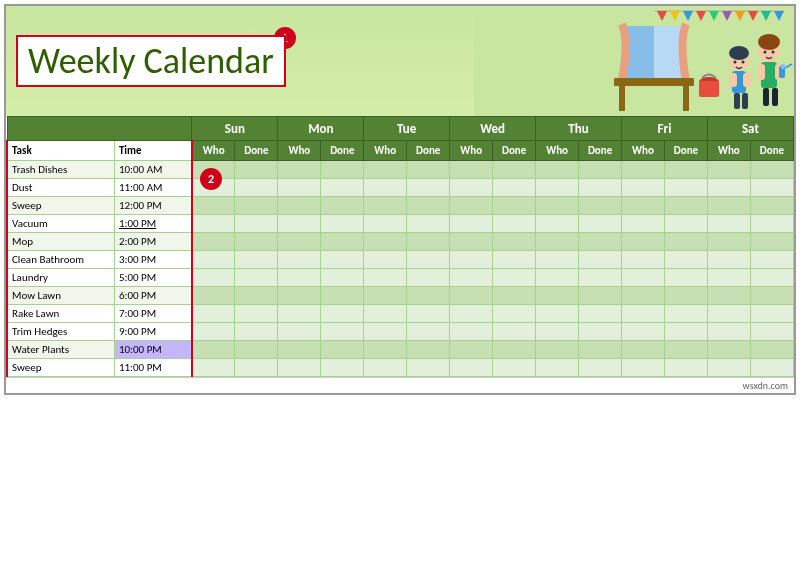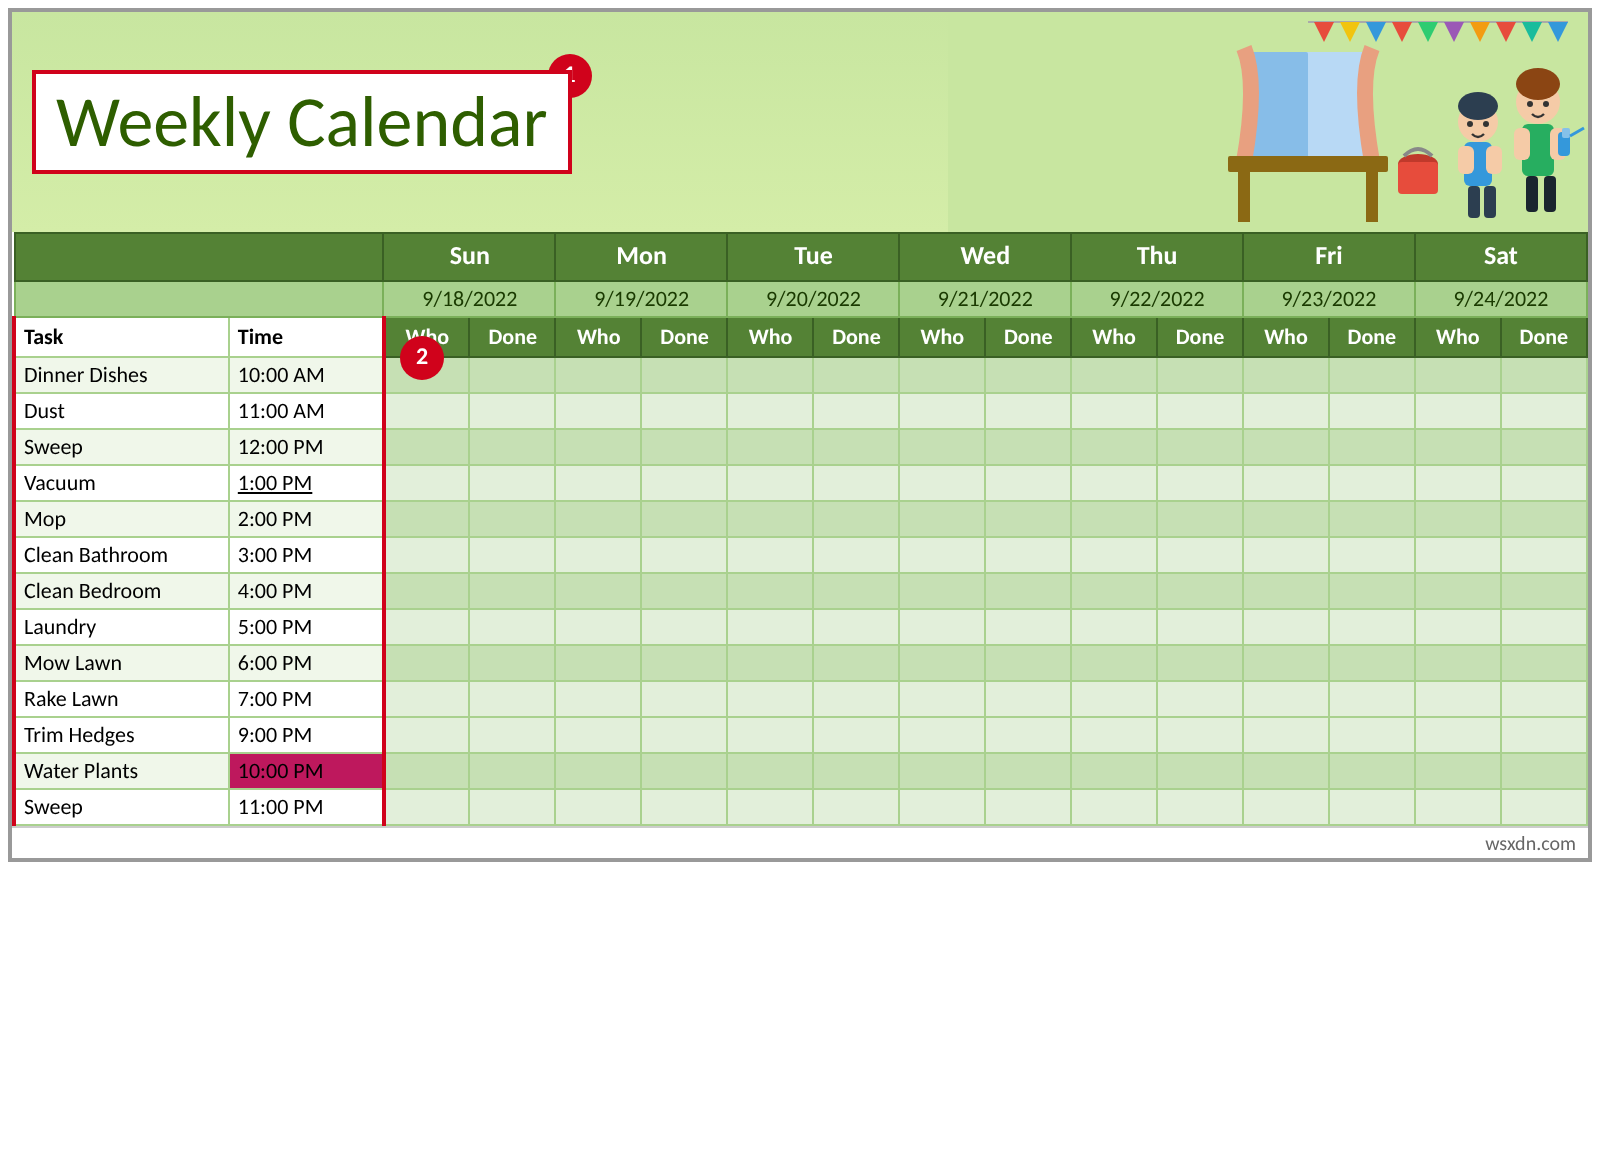--- a/index.html
+++ b/index.html
@@ -299,30 +299,20 @@
           <td colspan="2" style="background:#548235;border:1px solid #3a6024;"></td>
           <td class="day-header" colspan="2">Sun</td>
           <td class="day-header" colspan="2">Mon</td>
           <td class="day-header" colspan="2">Tue</td>
           <td class="day-header" colspan="2">Wed</td>
           <td class="day-header" colspan="2">Thu</td>
           <td class="day-header" colspan="2">Fri</td>
           <td class="day-header" colspan="2">Sat</td>
         </tr>
 
-        <tr>
-          <td colspan="2" style="background:#a9d18e;border:1px solid #7bb05a;"></td>
-          <td class="date-cell" colspan="2">9/18/2022</td>
-          <td class="date-cell" colspan="2">9/19/2022</td>
-          <td class="date-cell" colspan="2">9/20/2022</td>
-          <td class="date-cell" colspan="2">9/21/2022</td>
-          <td class="date-cell" colspan="2">9/22/2022</td>
-          <td class="date-cell" colspan="2">9/23/2022</td>
-          <td class="date-cell" colspan="2">9/24/2022</td>
-        </tr>
 
         <tr>
           <td class="task-header-cell">Task</td>
           <td class="time-header-cell">Time</td>
           <td class="sub-header">Who</td>
           <td class="sub-header">Done</td>
           <td class="sub-header">Who</td>
           <td class="sub-header">Done</td>
           <td class="sub-header">Who</td>
           <td class="sub-header">Done</td>
@@ -331,21 +321,21 @@
           <td class="sub-header">Who</td>
           <td class="sub-header">Done</td>
           <td class="sub-header">Who</td>
           <td class="sub-header">Done</td>
           <td class="sub-header">Who</td>
           <td class="sub-header">Done</td>
         </tr>
       </thead>
       <tbody id="task-rows">
           <tr>
-            <td class="task-cell" style="background: rgb(240, 247, 234);">Dinner Dishes</td>
+            <td class="task-cell" style="background: rgb(240, 247, 234);">Trash Dishes</td>
             <td class="time-cell" style="background: rgb(240, 247, 234);">10:00 AM</td>
             <td class="data-cell" style="background: rgb(198, 224, 180);"></td>
             <td class="data-cell" style="background: rgb(198, 224, 180);"></td>
             <td class="data-cell" style="background: rgb(198, 224, 180);"></td>
             <td class="data-cell" style="background: rgb(198, 224, 180);"></td>
             <td class="data-cell" style="background: rgb(198, 224, 180);"></td>
             <td class="data-cell" style="background: rgb(198, 224, 180);"></td>
             <td class="data-cell" style="background: rgb(198, 224, 180);"></td>
             <td class="data-cell" style="background: rgb(198, 224, 180);"></td>
             <td class="data-cell" style="background: rgb(198, 224, 180);"></td>
@@ -439,38 +429,20 @@
             <td class="data-cell" style="background: rgb(226, 239, 218);"></td>
             <td class="data-cell" style="background: rgb(226, 239, 218);"></td>
             <td class="data-cell" style="background: rgb(226, 239, 218);"></td>
             <td class="data-cell" style="background: rgb(226, 239, 218);"></td>
             <td class="data-cell" style="background: rgb(226, 239, 218);"></td>
             <td class="data-cell" style="background: rgb(226, 239, 218);"></td>
             <td class="data-cell" style="background: rgb(226, 239, 218);"></td>
             <td class="data-cell" style="background: rgb(226, 239, 218);"></td>
           </tr>
           <tr>
-            <td class="task-cell" style="background: rgb(240, 247, 234);">Clean Bedroom</td>
-            <td class="time-cell" style="background: rgb(240, 247, 234);">4:00 PM</td>
-            <td class="data-cell" style="background: rgb(198, 224, 180);"></td>
-            <td class="data-cell" style="background: rgb(198, 224, 180);"></td>
-            <td class="data-cell" style="background: rgb(198, 224, 180);"></td>
-            <td class="data-cell" style="background: rgb(198, 224, 180);"></td>
-            <td class="data-cell" style="background: rgb(198, 224, 180);"></td>
-            <td class="data-cell" style="background: rgb(198, 224, 180);"></td>
-            <td class="data-cell" style="background: rgb(198, 224, 180);"></td>
-            <td class="data-cell" style="background: rgb(198, 224, 180);"></td>
-            <td class="data-cell" style="background: rgb(198, 224, 180);"></td>
-            <td class="data-cell" style="background: rgb(198, 224, 180);"></td>
-            <td class="data-cell" style="background: rgb(198, 224, 180);"></td>
-            <td class="data-cell" style="background: rgb(198, 224, 180);"></td>
-            <td class="data-cell" style="background: rgb(198, 224, 180);"></td>
-            <td class="data-cell" style="background: rgb(198, 224, 180);"></td>
-          </tr>
-          <tr>
             <td class="task-cell" style="background: rgb(255, 255, 255);">Laundry</td>
             <td class="time-cell" style="background: rgb(255, 255, 255);">5:00 PM</td>
             <td class="data-cell" style="background: rgb(226, 239, 218);"></td>
             <td class="data-cell" style="background: rgb(226, 239, 218);"></td>
             <td class="data-cell" style="background: rgb(226, 239, 218);"></td>
             <td class="data-cell" style="background: rgb(226, 239, 218);"></td>
             <td class="data-cell" style="background: rgb(226, 239, 218);"></td>
             <td class="data-cell" style="background: rgb(226, 239, 218);"></td>
             <td class="data-cell" style="background: rgb(226, 239, 218);"></td>
             <td class="data-cell" style="background: rgb(226, 239, 218);"></td>
@@ -530,21 +502,21 @@
             <td class="data-cell" style="background: rgb(226, 239, 218);"></td>
             <td class="data-cell" style="background: rgb(226, 239, 218);"></td>
             <td class="data-cell" style="background: rgb(226, 239, 218);"></td>
             <td class="data-cell" style="background: rgb(226, 239, 218);"></td>
             <td class="data-cell" style="background: rgb(226, 239, 218);"></td>
             <td class="data-cell" style="background: rgb(226, 239, 218);"></td>
             <td class="data-cell" style="background: rgb(226, 239, 218);"></td>
           </tr>
           <tr>
             <td class="task-cell" style="background: rgb(240, 247, 234);">Water Plants</td>
-            <td class="time-cell" style="background: #be185d;">10:00 PM</td>
+            <td class="time-cell" style="background: #c4b5fd;">10:00 PM</td>
             <td class="data-cell" style="background: rgb(198, 224, 180);"></td>
             <td class="data-cell" style="background: rgb(198, 224, 180);"></td>
             <td class="data-cell" style="background: rgb(198, 224, 180);"></td>
             <td class="data-cell" style="background: rgb(198, 224, 180);"></td>
             <td class="data-cell" style="background: rgb(198, 224, 180);"></td>
             <td class="data-cell" style="background: rgb(198, 224, 180);"></td>
             <td class="data-cell" style="background: rgb(198, 224, 180);"></td>
             <td class="data-cell" style="background: rgb(198, 224, 180);"></td>
             <td class="data-cell" style="background: rgb(198, 224, 180);"></td>
             <td class="data-cell" style="background: rgb(198, 224, 180);"></td>

